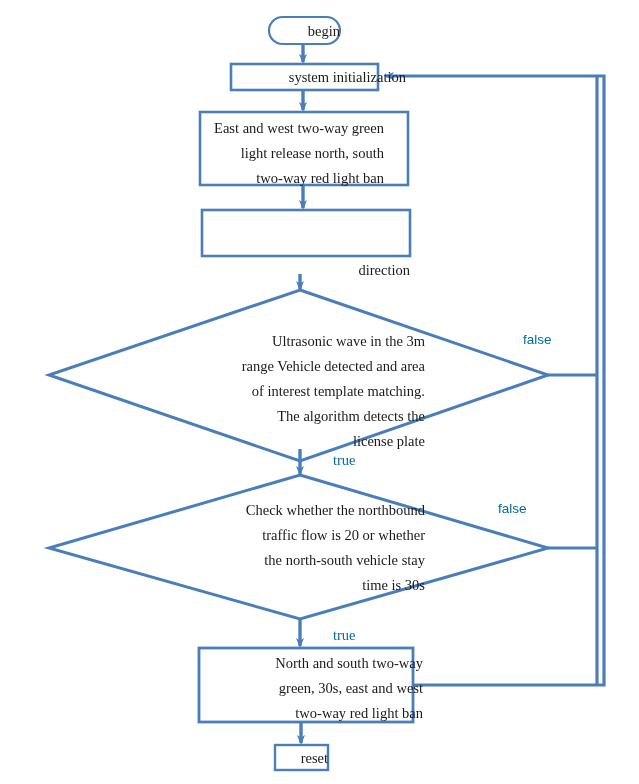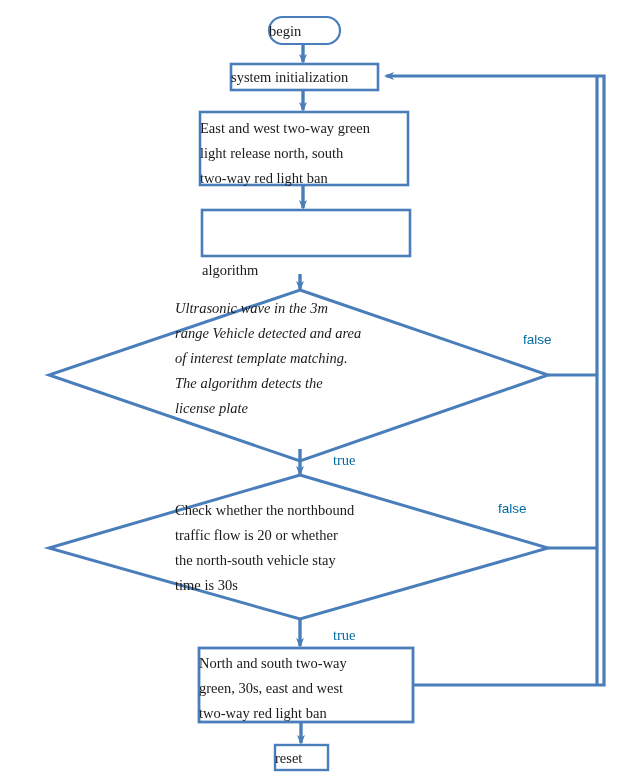--- a/index.html
+++ b/index.html
@@ -20,21 +20,21 @@
   #flow-svg {
     position: absolute;
     left: 0;
     top: 0;
     width: 639px;
     height: 784px;
   }
   .node-text {
     position: absolute;
     color: #1a1a1a;
-    text-align: left;
+    text-align: right;
     font-family: "Liberation Serif", serif;
     font-size: 14.5px;
     line-height: 25px;
     white-space: pre-line;
     pointer-events: none;
   }
   .edge-label {
     position: absolute;
     color: #0369a1;
     font-family: "Liberation Sans", sans-serif;
@@ -98,30 +98,30 @@
 
     <path d="M548,548 L597,548" fill="none" stroke="#4a7ebb" stroke-width="3.2"></path>
 
     <path d="M413,685 L604,685 L604,76 L386,76" fill="none" stroke="#4a7ebb" stroke-width="3.2" marker-end="url(#arrowhead)"></path>
 
     <line x1="597" y1="76" x2="597" y2="685" stroke="#4a7ebb" stroke-width="3.2"></line>
   </svg>
 
   <div class="node-text terminal-text" style="left:269px; top:21px; width:71px;">begin</div>
 
-  <div class="node-text" style="left:231px; top:66px; width:147px; line-height:22px;">system initialization</div>
+  <div class="node-text" style="left:231px; top:66px; width:147px; line-height:22px;padding-left:28px;">system initialization</div>
 
   <div class="node-text" style="left:200px; top:116px; width:184px;">East and west two-way green
 light release north, south
 two-way red light ban</div>
 
 
-  <div class="node-text" style="left:202px; top:259px; width:208px; line-height:22px;">algorithm</div>
+  <div class="node-text" style="left:202px; top:259px; width:208px; line-height:22px;">direction</div>
 
-  <div class="node-text" style="left:175px; top:296px; width:250px; line-height:25px;font-style:italic;">Ultrasonic wave in the 3m
+  <div class="node-text" style="left:175px; top:329px; width:250px; line-height:25px;">Ultrasonic wave in the 3m
 range Vehicle detected and area
 of interest template matching.
 The algorithm detects the
 license plate</div>
 
   <div class="node-text" style="left:175px; top:498px; width:250px; line-height:25px;">Check whether the northbound
 traffic flow is 20 or whether
 the north-south vehicle stay
 time is 30s</div>
 

